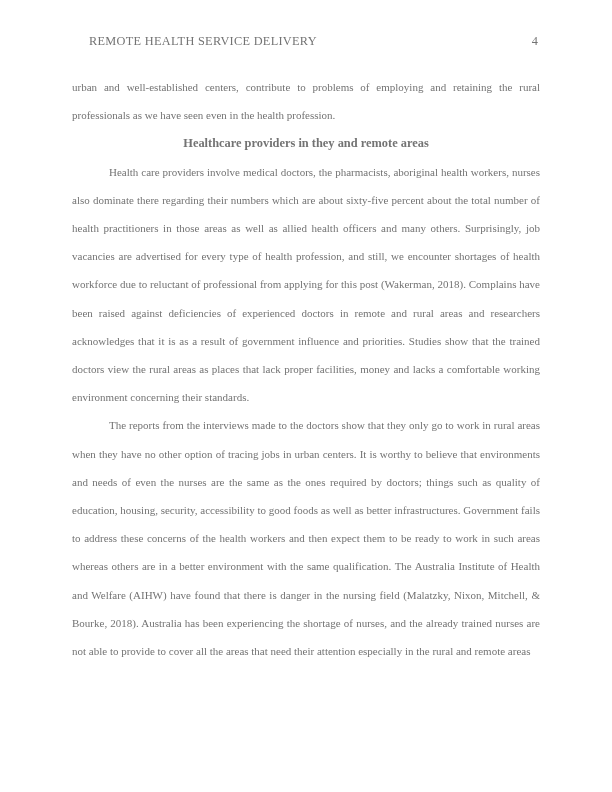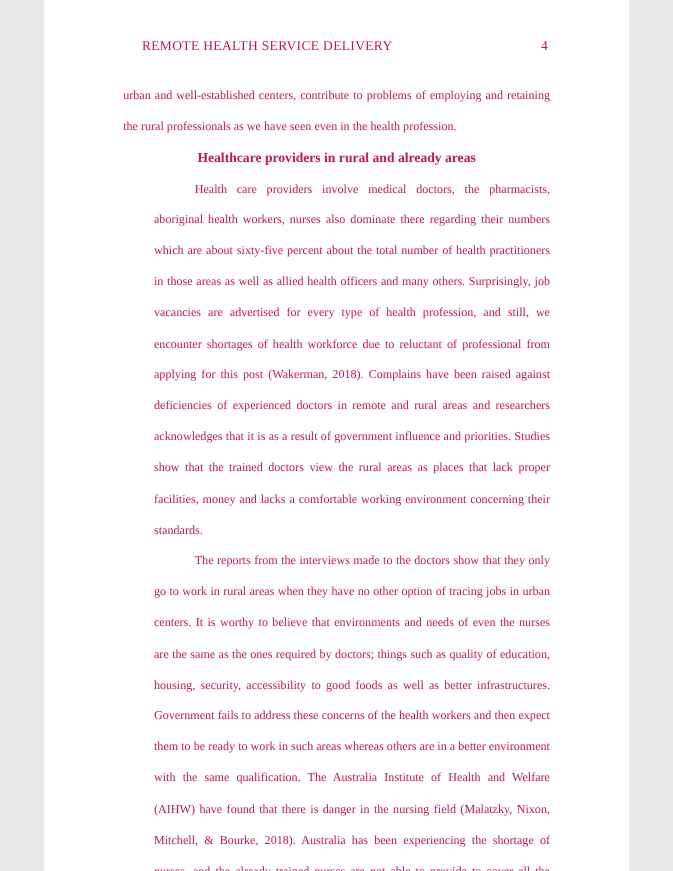--- a/index.html
+++ b/index.html
@@ -2,28 +2,28 @@
 <html><head>
 <meta charset="utf-8">
 <style>
   html, body {
     margin: 0;
     padding: 0;
     background: #e8e8e8;
   }
   .page {
     position: relative;
-    width: 532px;
+    width: 612px;
     height: 792px;
     margin: 0 auto;
     background: #ffffff;
     box-sizing: border-box;
     padding: 34px 72px 60px 72px;
     font-family: "Liberation Serif", "DejaVu Serif", serif;
-    color: #be185d;
+    color: #737373;
     overflow: hidden;
   }
   .header {
     display: flex;
     justify-content: space-between;
     align-items: baseline;
     font-size: 12.3px;
     line-height: 15px;
     margin-bottom: 24px;
   }
@@ -36,21 +36,20 @@
   }
   .body-text {
     margin: 0;
     font-size: 11px;
     line-height: 28.2px;
     text-align: justify;
     text-justify: inter-word;
   }
   .indent {
     text-indent: 37px;
-    margin-left: 28px;
   }
   .section-heading {
     margin: 0;
     font-size: 12.4px;
     font-weight: bold;
     text-align: center;
     line-height: 28.2px;
   }
 </style>
 </head>
@@ -58,19 +57,19 @@
 
 <div class="page">
 
   <div class="header">
     <span class="running-head">REMOTE HEALTH SERVICE DELIVERY</span>
     <span class="page-number">4</span>
   </div>
 
   <p class="body-text">urban and well-established centers, contribute to problems of employing and retaining the rural professionals as we have seen even in the health profession.</p>
 
-  <h2 class="section-heading">Healthcare providers in rural and already areas</h2>
+  <h2 class="section-heading">Healthcare providers in they and remote areas</h2>
 
   <p class="body-text indent">Health care providers involve medical doctors, the pharmacists, aboriginal health workers, nurses also dominate there regarding their numbers which are about sixty-five percent about the total number of health practitioners in those areas as well as allied health officers and many others. Surprisingly, job vacancies are advertised for every type of health profession, and still, we encounter shortages of health workforce due to reluctant of professional from applying for this post (Wakerman, 2018). Complains have been raised against deficiencies of experienced doctors in remote and rural areas and researchers acknowledges that it is as a result of government influence and priorities. Studies show that the trained doctors view the rural areas as places that lack proper facilities, money and lacks a comfortable working environment concerning their standards.</p>
 
   <p class="body-text indent">The reports from the interviews made to the doctors show that they only go to work in rural areas when they have no other option of tracing jobs in urban centers. It is worthy to believe that environments and needs of even the nurses are the same as the ones required by doctors; things such as quality of education, housing, security, accessibility to good foods as well as better infrastructures. Government fails to address these concerns of the health workers and then expect them to be ready to work in such areas whereas others are in a better environment with the same qualification. The Australia Institute of Health and Welfare (AIHW) have found that there is danger in the nursing field (Malatzky, Nixon, Mitchell, &amp; Bourke, 2018). Australia has been experiencing the shortage of nurses, and the already trained nurses are not able to provide to cover all the areas that need their attention especially in the rural and remote areas</p>
 
 </div>
 
 </body></html>

